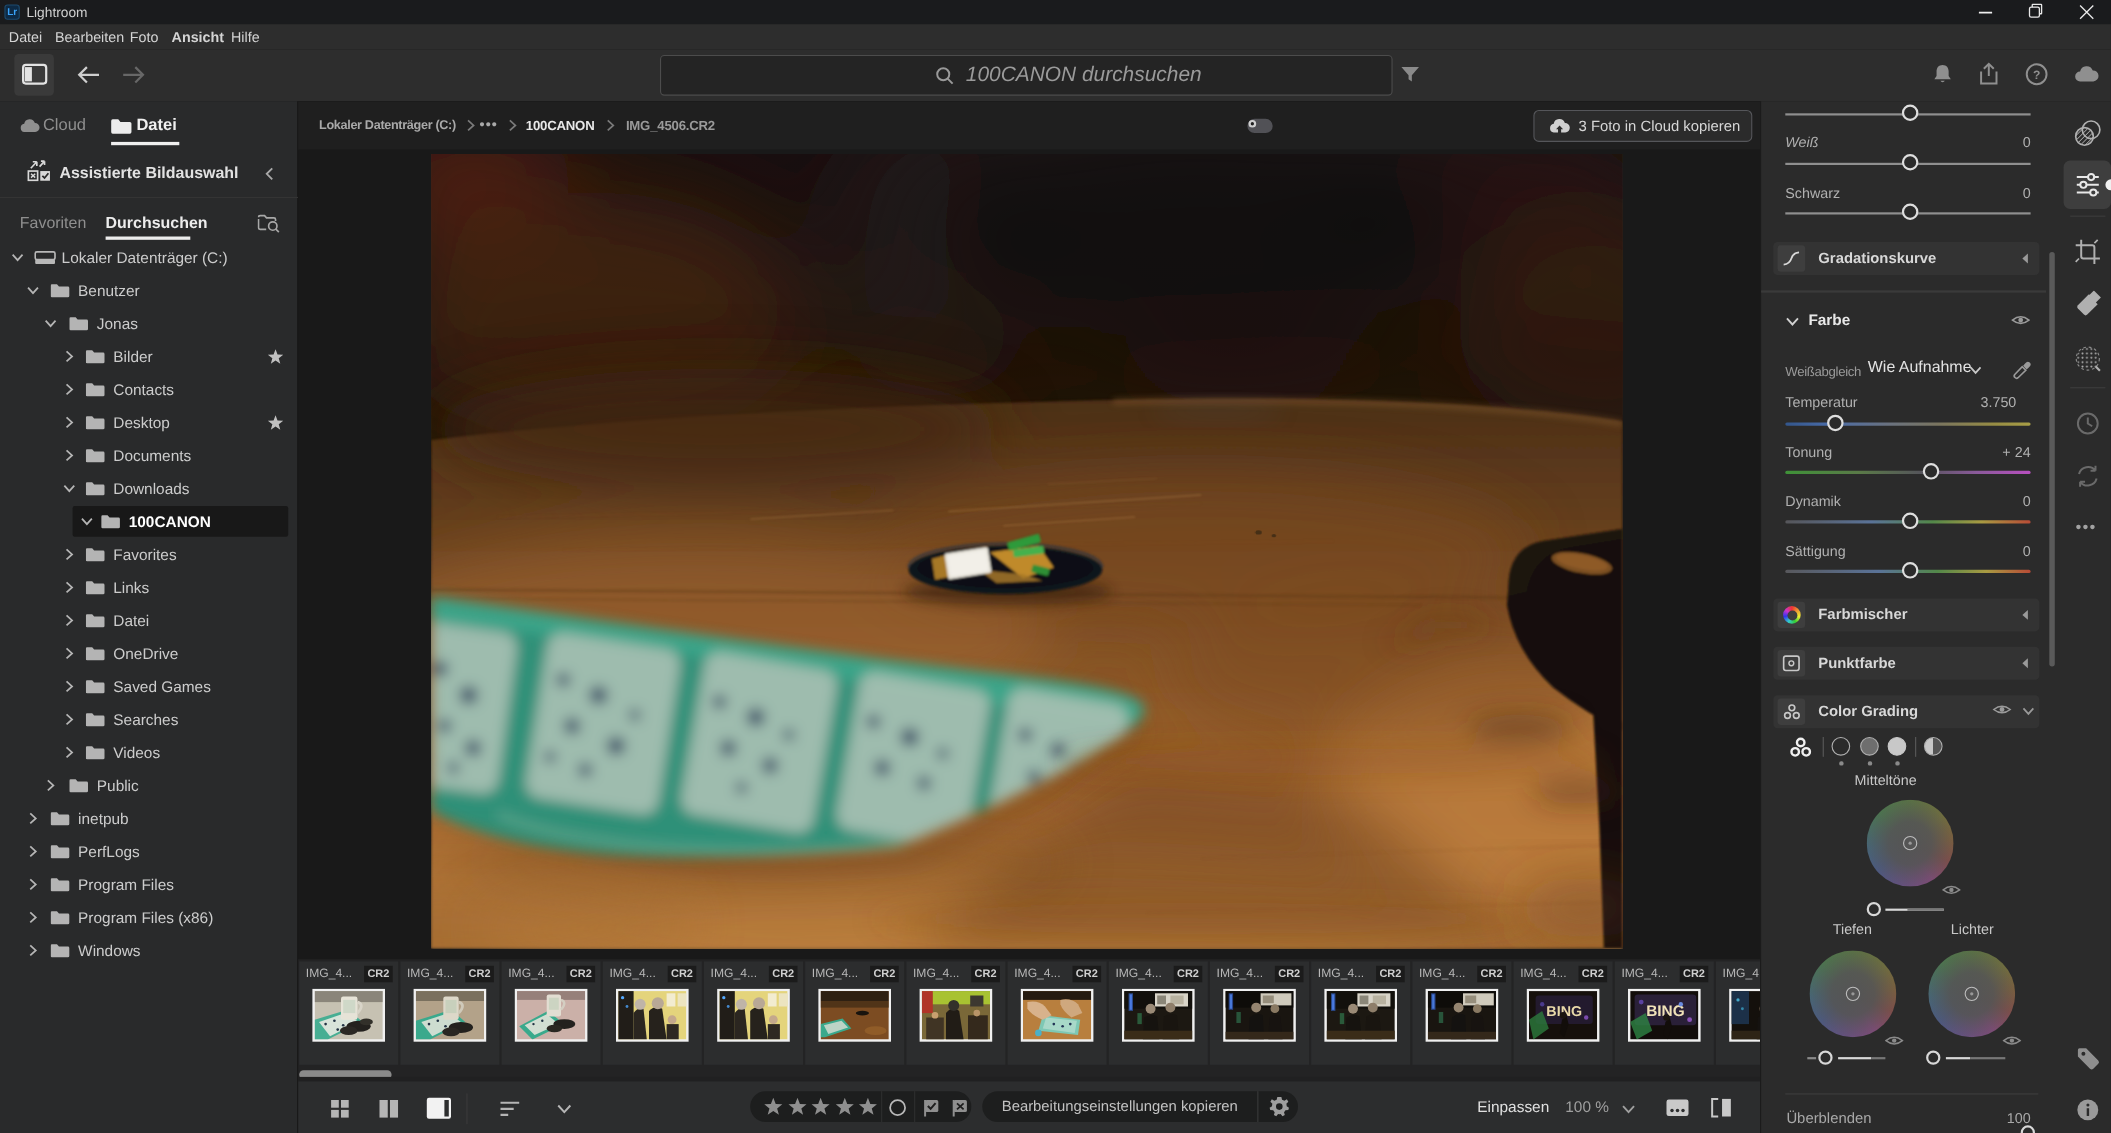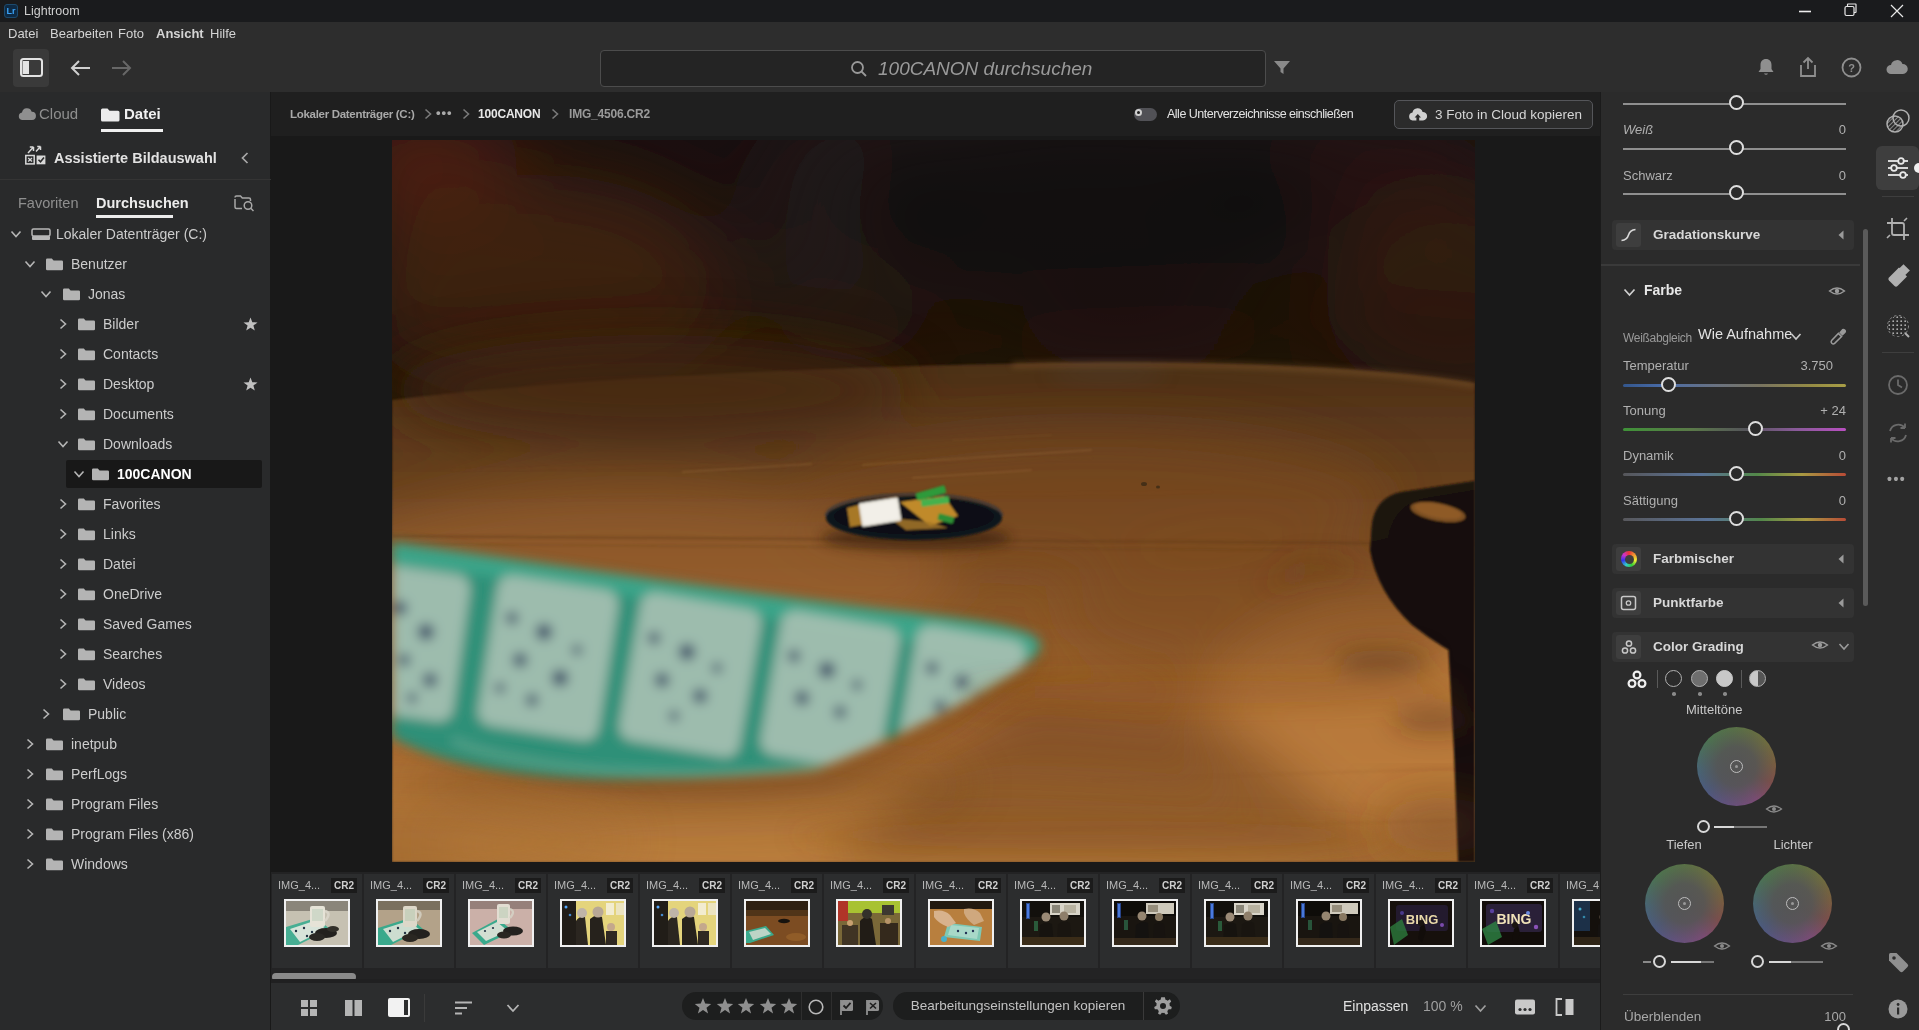--- a/index.html
+++ b/index.html
@@ -293,21 +293,20 @@
         <path d="M2.5 1.5 L7.5 6 L2.5 10.5" fill="none" stroke="#7a7a7a" stroke-width="1.6"></path>
       </svg>
     <div class="a" style="left:207px;top:0;height:44px;line-height:44px;color:#e8e8e8;font-size:12px;font-weight:bold;letter-spacing:-0.2px;">100CANON</div>
     <svg class="a" style="left:279px;top:16px;" width="10" height="12">
         <path d="M2.5 1.5 L7.5 6 L2.5 10.5" fill="none" stroke="#7a7a7a" stroke-width="1.6"></path>
       </svg>
     <div class="a" style="left:298px;top:0;height:44px;line-height:44px;color:#9a9a9a;font-size:12px;font-weight:bold;letter-spacing:-0.2px;">IMG_4506.CR2</div>
 
     <div class="a" style="left:863px;top:16px;width:23px;height:13px;background:#515156;border-radius:7px;"></div>
     <div class="a" style="left:864px;top:17px;width:7px;height:7px;border:2px solid #cfcfcf;border-radius:50%;background:#1f1f1f;"></div>
-    <div class="a" style="left:896px;top:0;height:44px;line-height:44px;color:#e2e2e2;font-size:12.5px;letter-spacing:-0.5px;">Alle Unterverzeichnisse einschließen</div>
 
     <div class="a" style="left:1123px;top:8px;width:199px;height:29px;background:#2b2b2b;border:1px solid #55565a;border-radius:5px;"></div>
     <svg class="a" style="left:1136px;top:15px;" width="22" height="16">
       <path d="M5.5 13.5 A4 4 0 0 1 5.5 5.6 A5.2 5.2 0 0 1 15.6 4.9 A4.2 4.2 0 0 1 16 13.5 L12.2 13.5 L12.2 10.5 L14 10.5 L10.8 7 L7.6 10.5 L9.4 10.5 L9.4 13.5 Z" fill="#d0d0d0"></path>
     </svg>
     <div class="a" style="left:1164px;top:8px;height:29px;line-height:29px;color:#d6d6d6;font-size:13.5px;">3 Foto in Cloud kopieren</div>
   </div>
 
   <div class="a" id="filmstrip" style="left:0;top:780px;width:1330px;height:111px;background:#232324;">
       <div class="a" style="left:1px;top:2px;width:90px;height:94px;background:#2c2d2e;">

